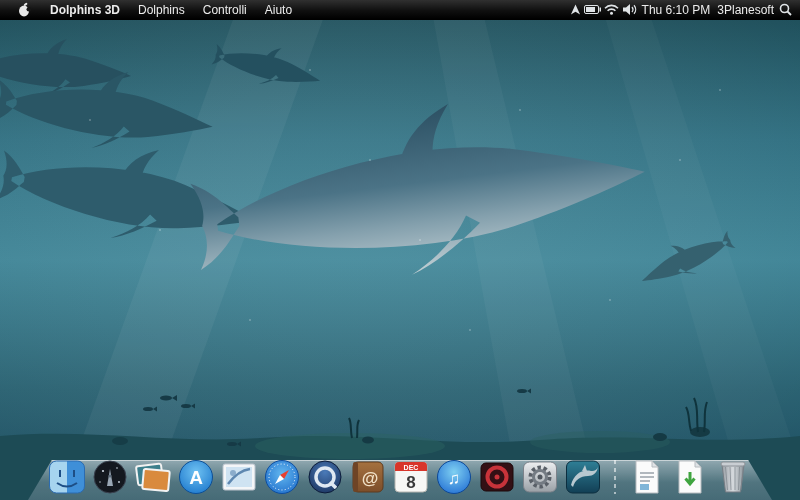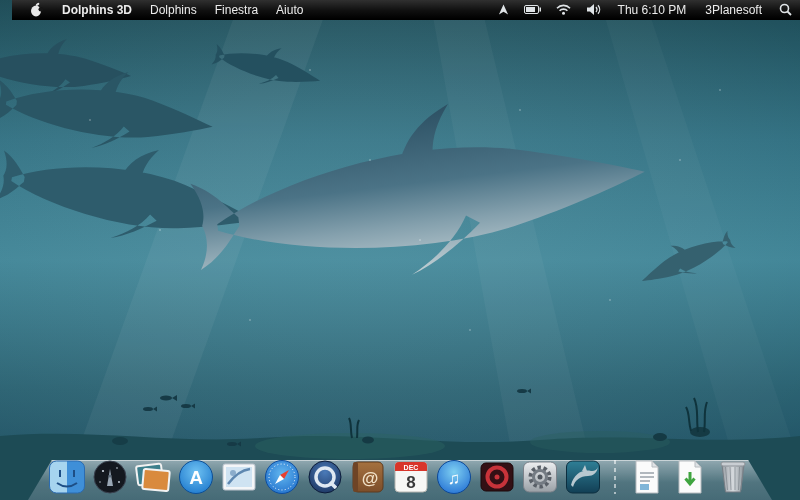--- a/index.html
+++ b/index.html
@@ -4,31 +4,31 @@
 <style>
   * { margin:0; padding:0; box-sizing:border-box; }
   html,body { width:800px; height:500px; overflow:hidden; }
   body { position:relative; background:#000; font-family:"Liberation Sans",sans-serif; }
 
   
   .scene { position:absolute; inset:0; width:800px; height:500px; display:block; }
 
   
   .menubar {
-    position:absolute; top:0; left:12px; right:0; height:20px; z-index:60;
+    position:absolute; top:0; left:0; right:0; height:20px; z-index:60;
     background:linear-gradient(#303030,#101010 55%,#000);
     border-bottom:1px solid #000;
     display:flex; align-items:center; color:#ececec; font-size:12px;
     padding:0 8px;
   }
   .mb-left { display:flex; align-items:center; height:100%; }
   .menu-item { padding:0 9px; height:20px; line-height:20px; white-space:nowrap; }
   .apple { padding:0 10px; display:flex; align-items:center; height:100%; }
   .app-name { font-weight:bold; }
-  .mb-right { margin-left:auto; display:flex; align-items:center; gap:15px; height:100%; }
+  .mb-right { margin-left:auto; display:flex; align-items:center; gap:3px; height:100%; }
   .status-icon { display:flex; align-items:center; }
   .status-icon svg { display:block; }
   .clock, .vendor { white-space:nowrap; padding:0 2px; }
 
   
   .dock { position:absolute; left:0; right:0; bottom:0; height:58px; z-index:50; }
   .shelf {
     position:absolute; bottom:0; left:28px; right:28px; height:40px;
     background:linear-gradient(180deg, rgba(236,242,248,.55), rgba(190,204,216,.32) 55%, rgba(165,180,195,.30));
     clip-path:polygon(3.2% 0, 96.8% 0, 100% 100%, 0 100%);
@@ -152,21 +152,21 @@
   <div class="mb-left">
     <div class="apple">
       <svg width="13" height="15" viewBox="0 0 13 15">
         <ellipse cx="6" cy="9" rx="5" ry="5.4" fill="#e8e8e8"></ellipse>
         <circle cx="10.8" cy="7.3" r="2.3" fill="#161616"></circle>
         <ellipse cx="7.6" cy="2.4" rx="2" ry="1.1" fill="#e8e8e8" transform="rotate(-35 7.6 2.4)"></ellipse>
       </svg>
     </div>
     <div class="menu-item app-name">Dolphins 3D</div>
     <div class="menu-item">Dolphins</div>
-    <div class="menu-item">Finestra</div>
+    <div class="menu-item">Controlli</div>
     <div class="menu-item">Aiuto</div>
   </div>
 
   <div class="mb-right">
     <div class="status-icon">
       <svg width="11" height="12" viewBox="0 0 12 12">
           <path d="M6,0 L11,11 6,8 1,11 Z" fill="#dfe3e6"></path>
         </svg>
     </div>
     <div class="status-icon">

